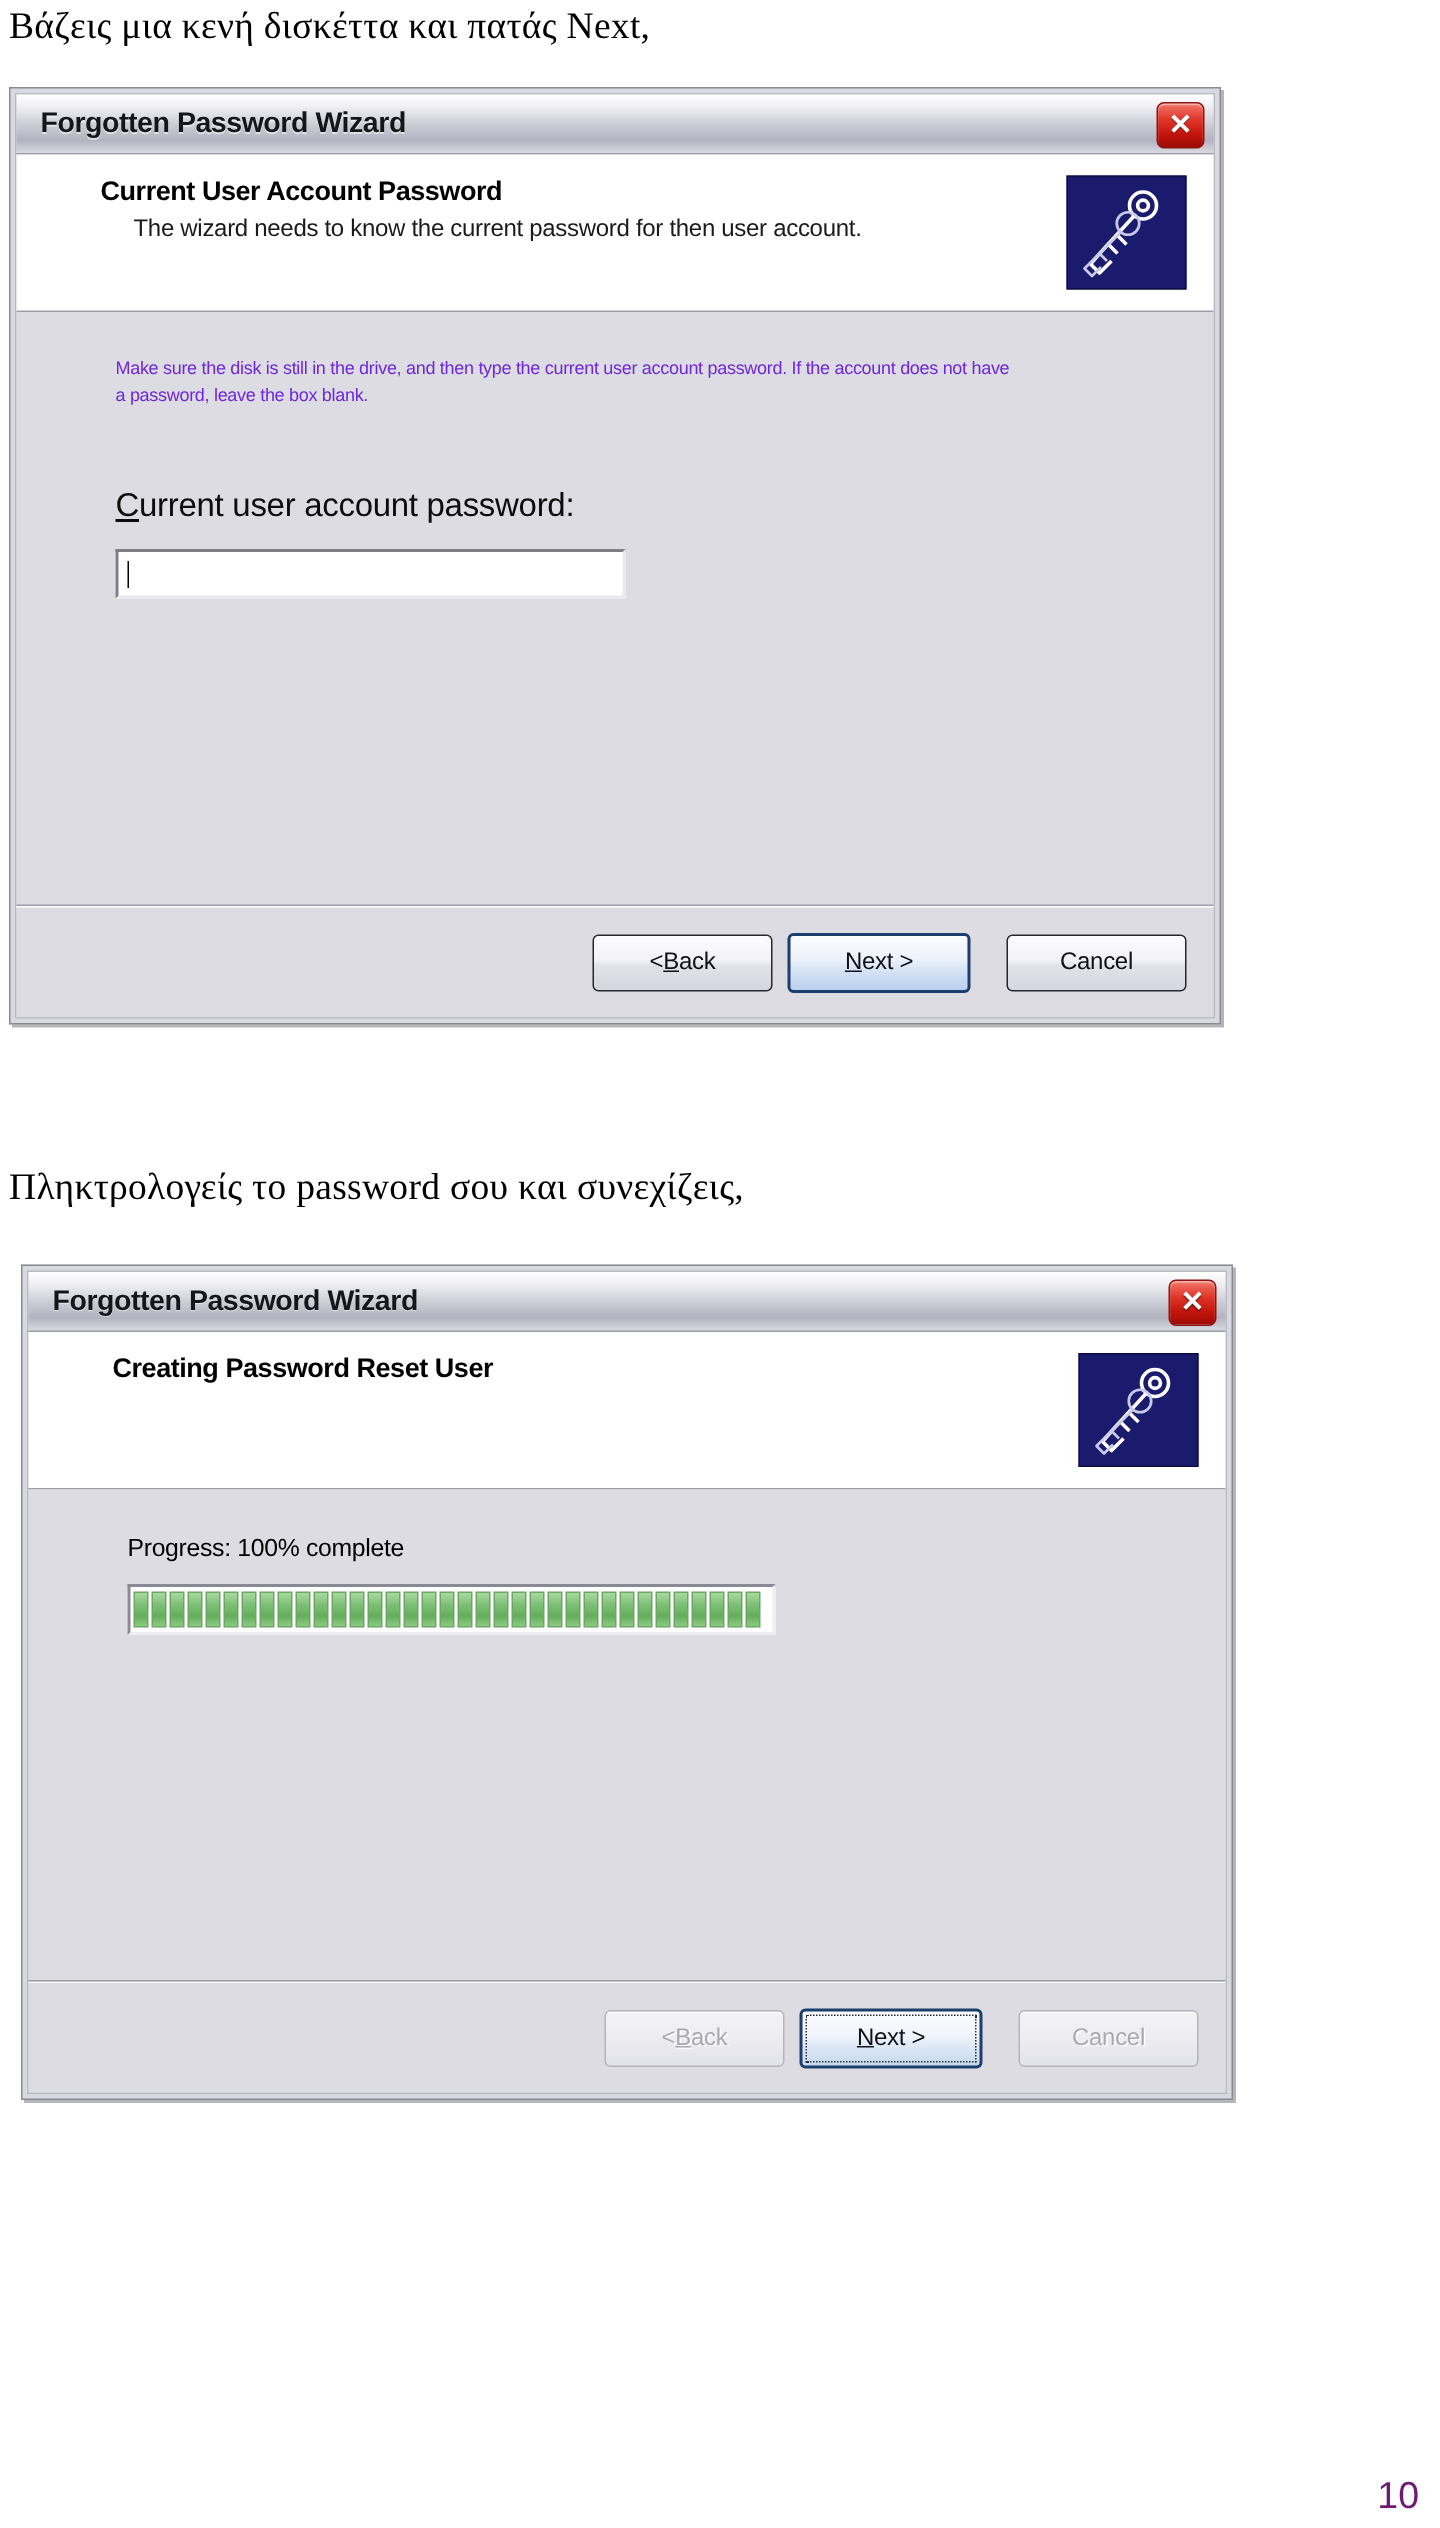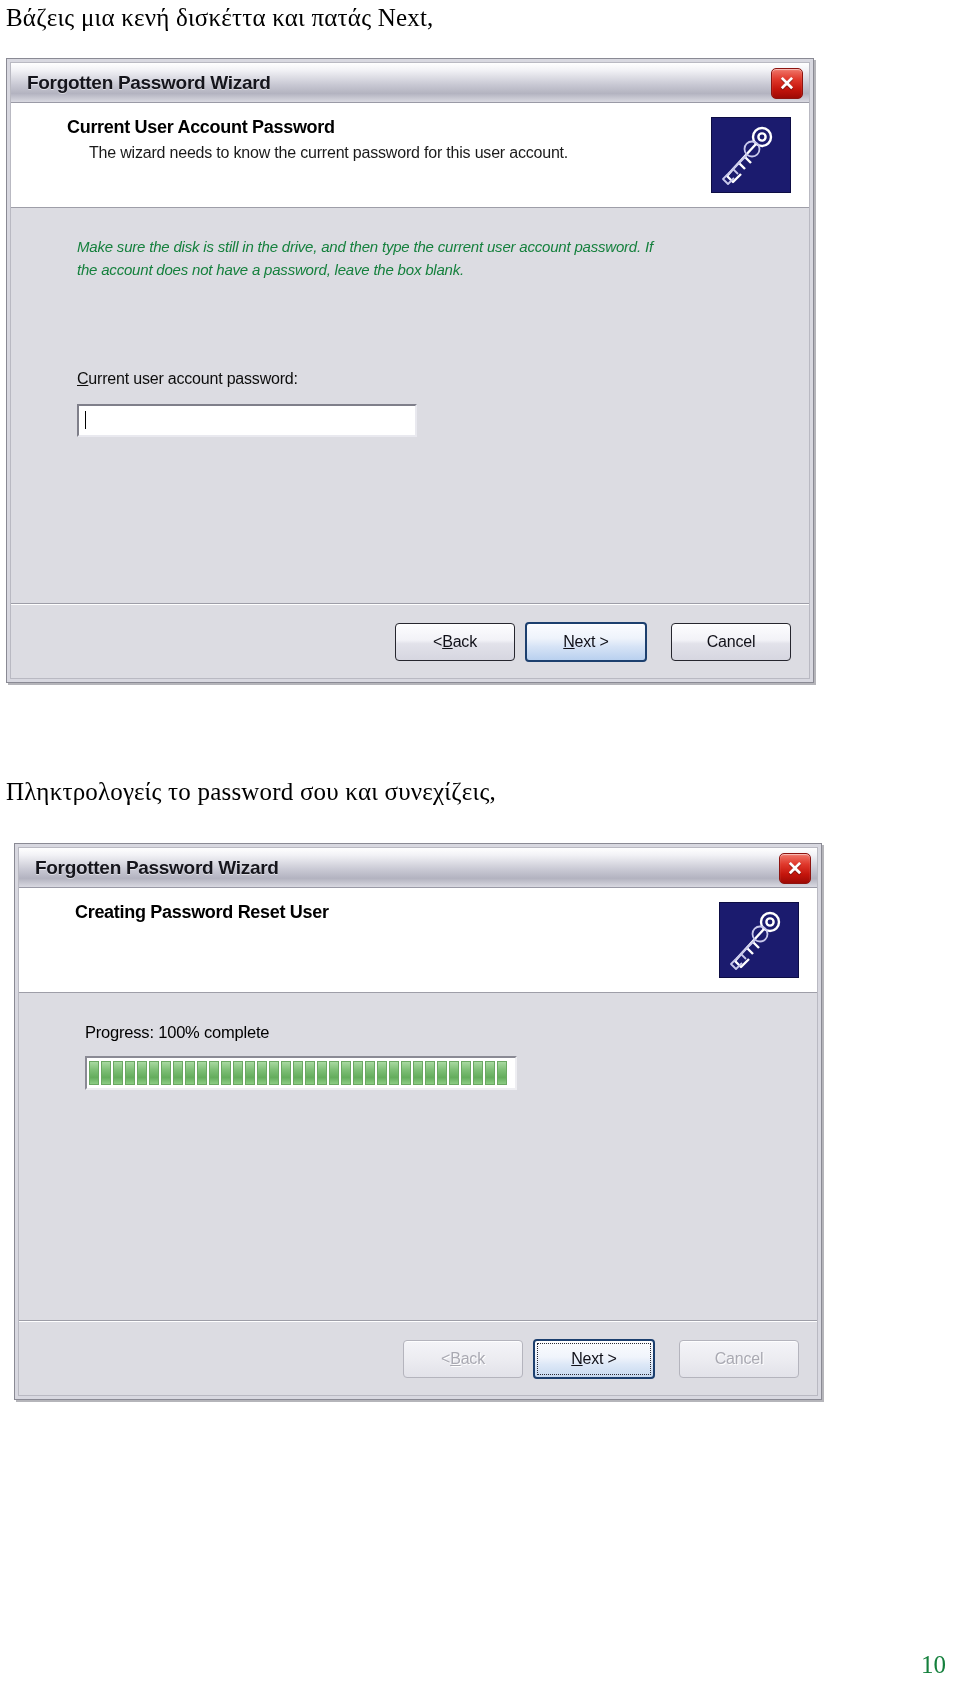--- a/index.html
+++ b/index.html
@@ -25,23 +25,23 @@
     letter-spacing: 0.2px;
   }
   #caption-1 { left: 6px;  top: 4px; }
   #caption-2 { left: 6px;  top: 778px; }
 
   
   .page-number {
     position: absolute;
     right: 14px;
     bottom: 6px;
-    font-family: Liberation Serif, serif;
+    font-family: Liberation Sans, sans-serif;
     font-size: 25px;
-    color: #15803d;
+    color: #701a75;
   }
 
   
   .dialog {
     position: absolute;
     background: #d8d8e0;
     border: 1px solid #8a8a94;
     box-shadow: 2px 2px 0 rgba(120,120,130,0.55);
     box-sizing: border-box;
   }
@@ -149,32 +149,31 @@
   .dialog-body {
     flex: 1 1 auto;
     background: #dcdce2;
     border-bottom: 1px solid #9e9ea8;
     position: relative;
     padding: 28px 30px 0 66px;
     box-sizing: border-box;
   }
   .body-paragraph {
     font-family: "Liberation Sans", sans-serif;
-    font-size: 15px;
-    color: #15803d;
+    font-size: 12px;
+    color: #6d28d9;
     line-height: 1.52;
     max-width: 600px;
     letter-spacing: -0.2px;
-    font-style: italic;
   }
   .field-label {
     font-family: "Liberation Sans", sans-serif;
-    font-size: 16px;
+    font-size: 22px;
     color: #0d0d0d;
-    margin-top: 88px;
+    margin-top: 52px;
     letter-spacing: -0.2px;
   }
   .field-label u { text-decoration: underline; }
 
   .password-input {
     margin-top: 16px;
     width: 340px;
     height: 33px;
     background: #ffffff;
     border: 2px solid;
@@ -291,21 +290,21 @@
     <div class="titlebar">
       <span class="titlebar-text">Forgotten Password Wizard</span>
       <div class="close-button">
         <span class="x-glyph">✕</span>
       </div>
     </div>
 
     <div class="dialog-header">
       <div class="header-text">
         <div class="header-title">Current User Account Password</div>
-        <div class="header-sub">The wizard needs to know the current password for this user account.</div>
+        <div class="header-sub">The wizard needs to know the current password for then user account.</div>
       </div>
       <div class="key-icon">
         <svg width="78" height="74" viewBox="0 0 78 74" aria-hidden="true">
           <rect x="0" y="0" width="78" height="74" fill="#1b1b6e"></rect>
           <g stroke="#ffffff" stroke-width="2.4" fill="none" stroke-linejoin="round">
             <circle cx="50" cy="19" r="9"></circle>
             <circle cx="50" cy="19" r="3.6"></circle>
             <path d="M44 26 L22 50"></path>
             <path d="M22 50 L15 58 L21 64 L29 56"></path>
             <path d="M27 45 L33 51"></path>

